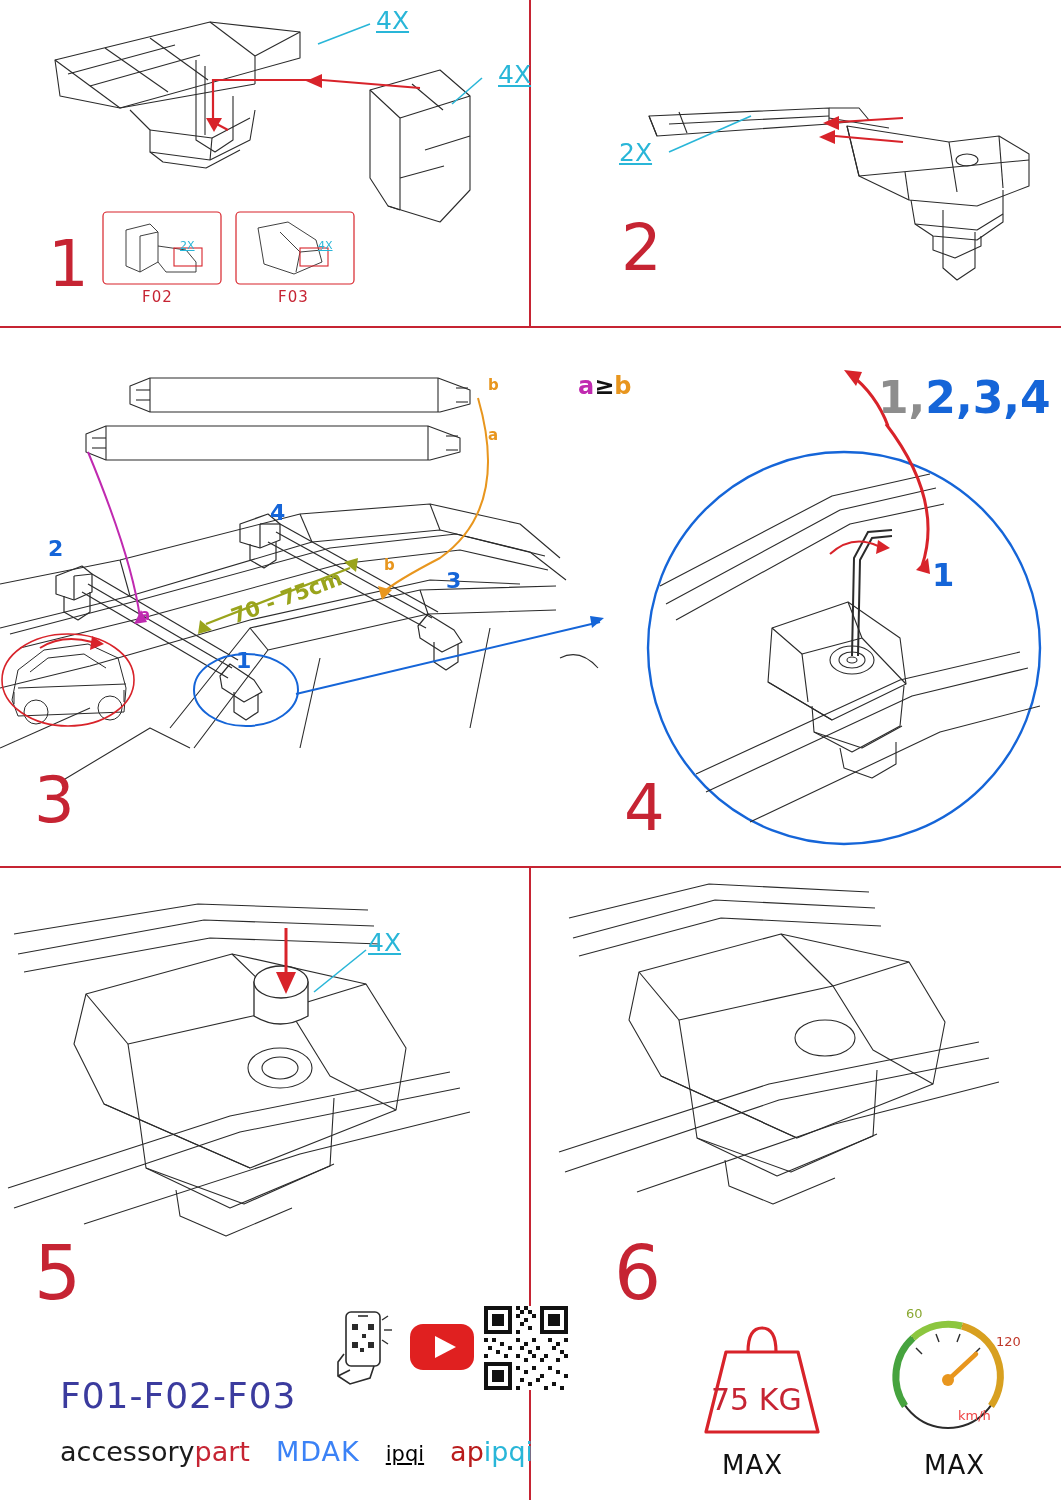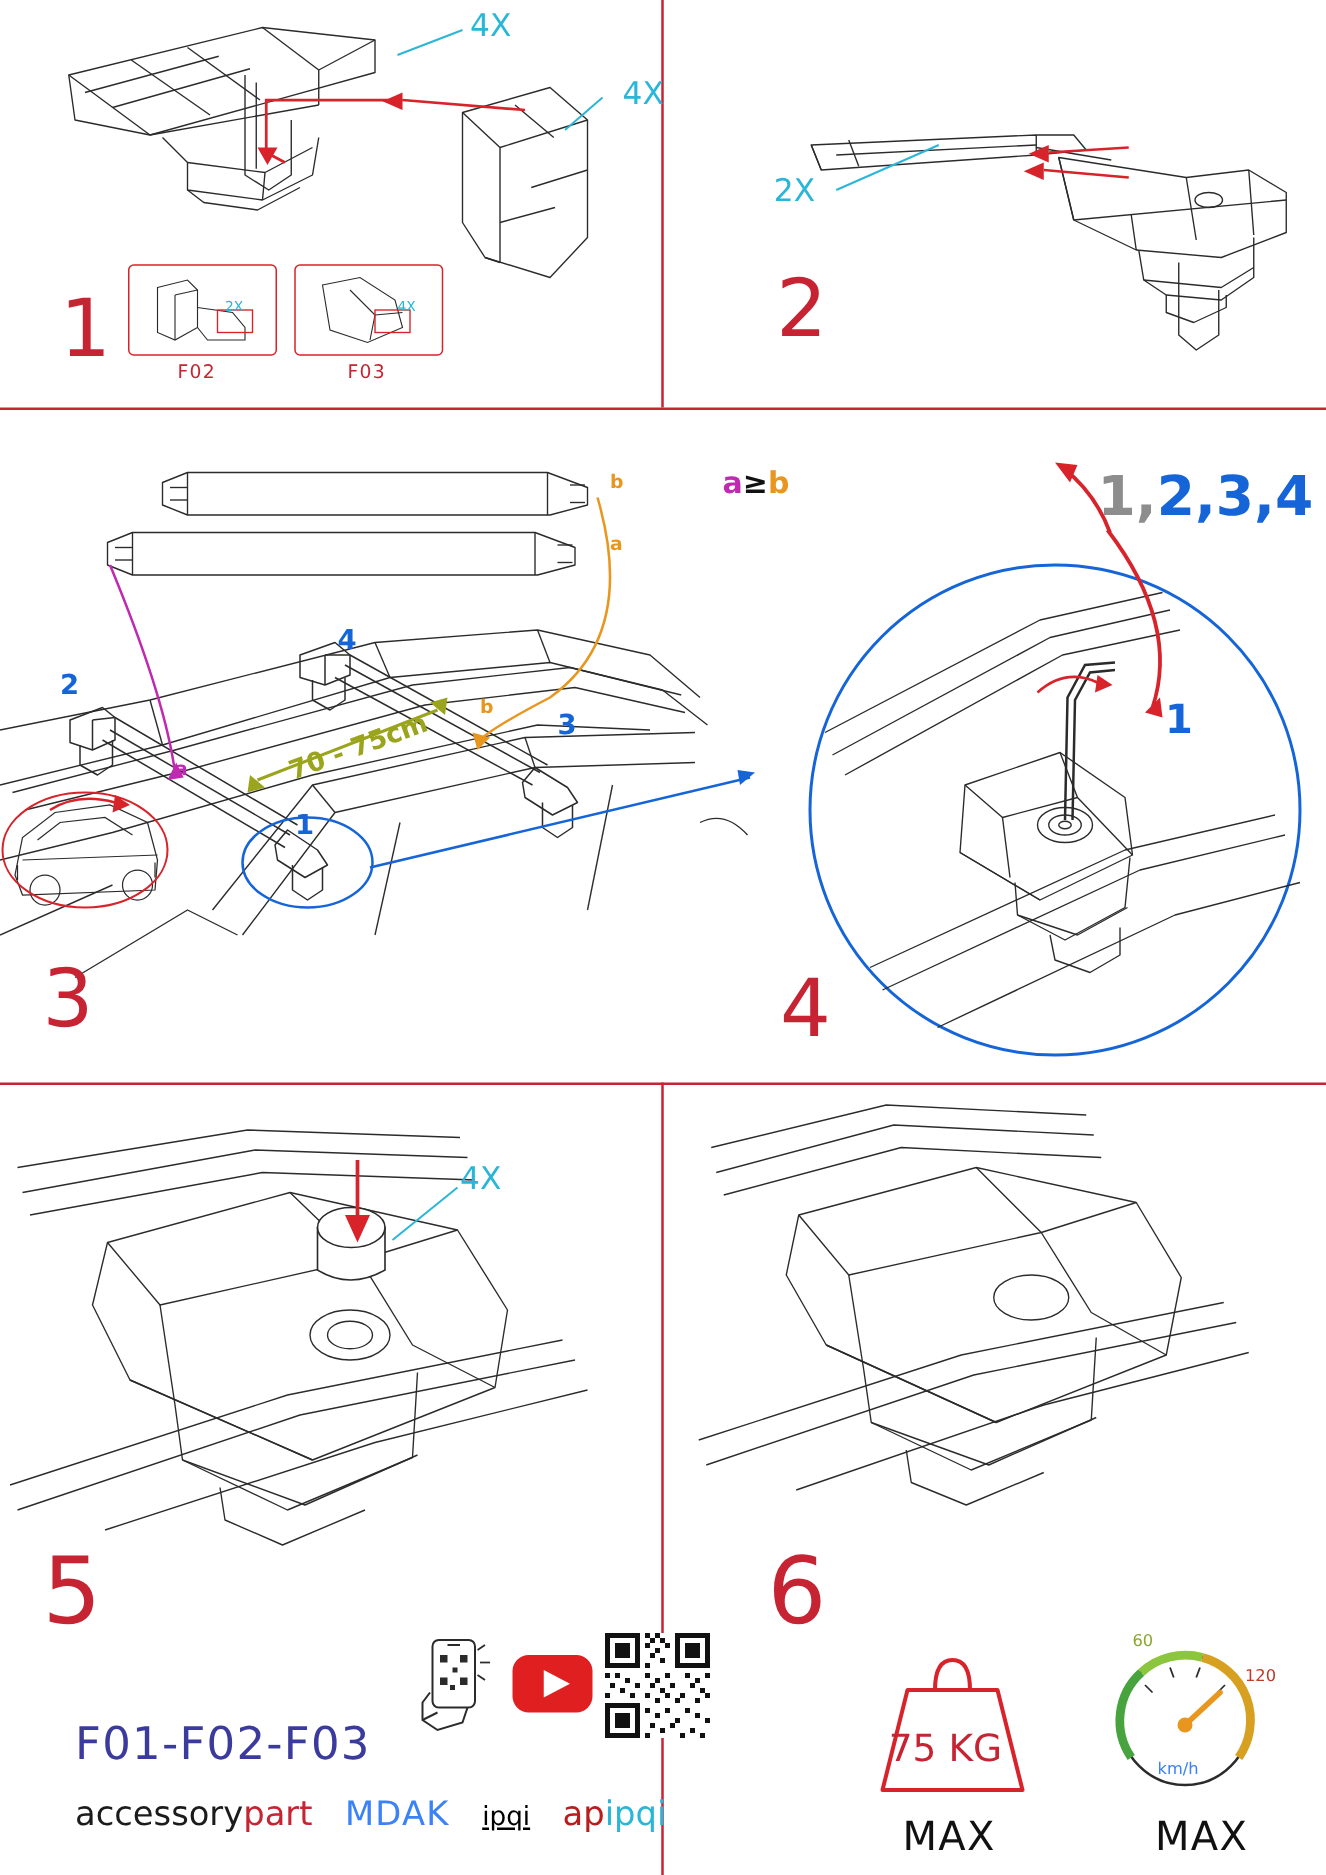--- a/index.html
+++ b/index.html
@@ -40,20 +40,21 @@
     font-family: "DejaVu Sans", sans-serif;
     color: #c62433;
     font-weight: 400;
     line-height: 1;
   }
   .lbl {
     position: absolute;
     font-family: "DejaVu Sans", sans-serif;
     line-height: 1;
     white-space: nowrap;
+    text-decoration: underline;
   }
   .cyan { color: #29b6d8; }
   .blue { color: #1565d8; }
   .gray { color: #8d8d8d; }
   .magenta { color: #c02ab0; }
   .orange { color: #e8961e; }
 
   .brand-code {
     position: absolute;
     font-family: "DejaVu Sans", sans-serif;
@@ -86,35 +87,36 @@
   .brand-apline {
     font-size: 27px;
     color: #3b3b9e;
   }
   .brand-apline .ap { color: #b91c1c; }
   .brand-apline .line { color: #29b6d8; }
 
   .max-label {
     position: absolute;
     font-family: "DejaVu Sans", sans-serif;
-    font-size: 32px;
+    font-size: 26px;
     color: #111;
     letter-spacing: 1px;
   }
   .weight-text {
     position: absolute;
     font-family: "DejaVu Sans", sans-serif;
     font-size: 30px;
     color: #c62433;
   }
   .kmh {
     position: absolute;
     font-family: "DejaVu Sans", sans-serif;
     font-size: 13px;
-    color: #3b82f6;
+    color: #ef4444;
+    margin-left: 32px;
   }
   .gauge-num {
     position: absolute;
     font-family: "DejaVu Sans", sans-serif;
     font-size: 13px;
     color: #8aa832;
   }
   .gauge-num2 {
     position: absolute;
     font-family: "DejaVu Sans", sans-serif;

